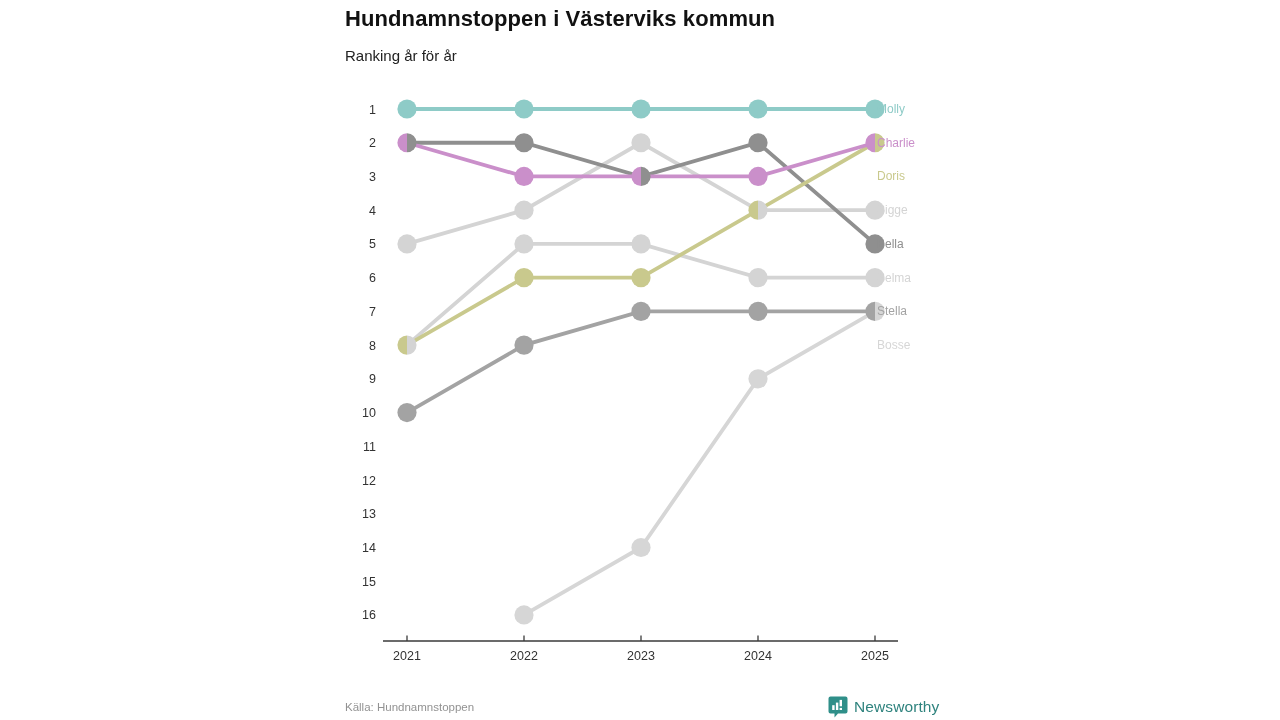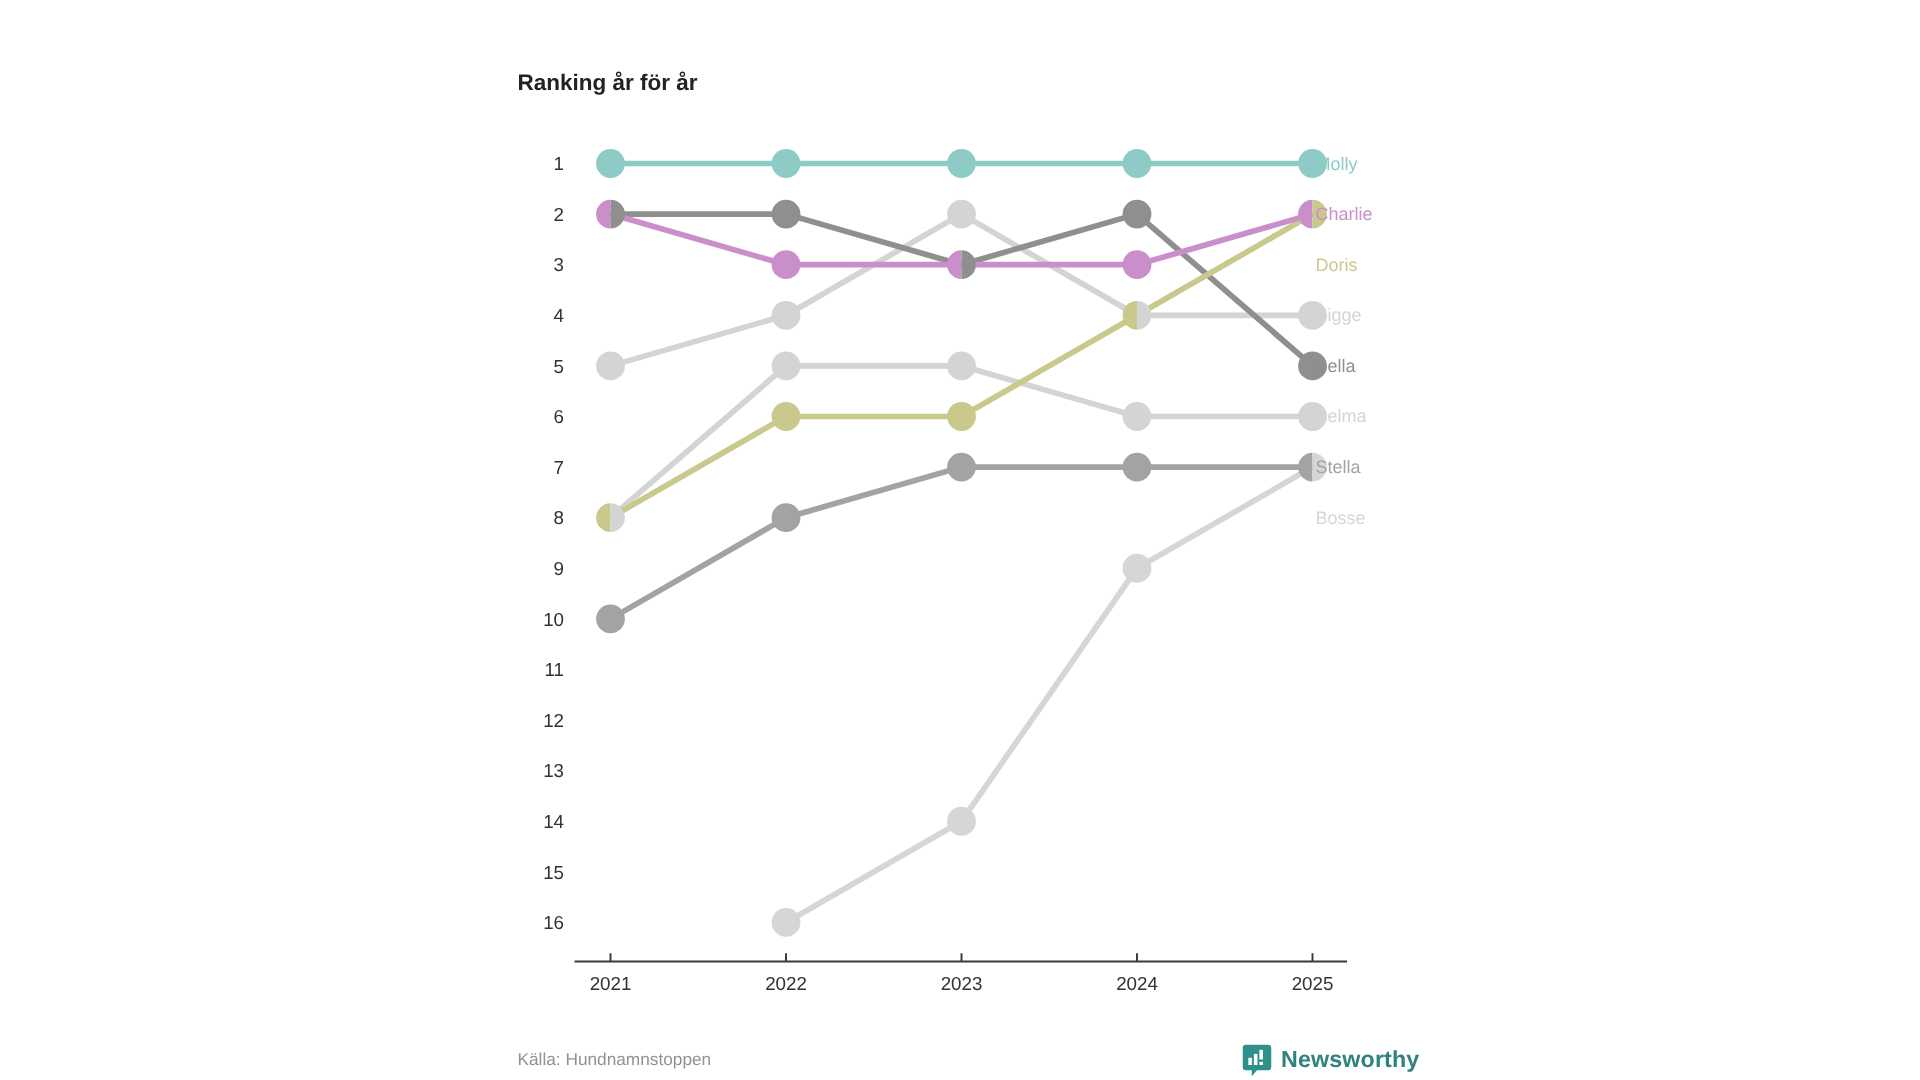--- a/index.html
+++ b/index.html
@@ -5,39 +5,40 @@
   html,body{margin:0;padding:0;background:#ffffff;}
   #canvas{
     position:relative;width:1280px;height:720px;background:#ffffff;overflow:hidden;
     font-family:"Liberation Sans", sans-serif;
   }
   .title{
     position:absolute;left:345px;top:6px;font-size:22px;font-weight:700;color:#111111;
     letter-spacing:0.1px;
   }
   .subtitle{
-    position:absolute;left:345px;top:47px;font-size:15px;font-weight:700;color:#222222;
+    position:absolute;left:345px;top:47px;font-size:15px;font-weight:400;color:#222222;
   }
   #chart-svg{position:absolute;left:0;top:0;}
   #chart-svg text.tick{font-family:"Liberation Sans",sans-serif;font-size:12.5px;fill:#333333;}
   #chart-svg text.slabel{font-family:"Liberation Sans",sans-serif;font-size:12px;}
   #chart-svg .axis{stroke:#3a3a3a;stroke-width:1.3px;}
   .source{
     position:absolute;left:345px;top:701px;font-size:11.5px;color:#929292;
   }
   .brand{
     position:absolute;left:828px;top:696px;display:flex;align-items:center;gap:6px;
   }
-  .brand-text{font-size:15.5px;font-weight:700;color:#2f837e;letter-spacing:0.1px;}
+  .brand-text{font-size:15.5px;font-weight:400;color:#2f837e;letter-spacing:0.1px;}
 </style>
 </head>
 <body>
 
 <div id="canvas">
 
+  <div class="title">Hundnamnstoppen i Västerviks kommun</div>
   <div class="subtitle">Ranking år för år</div>
 
   <svg id="chart-svg" width="1280" height="720" viewBox="0 0 1280 720">
       <text x="376" y="113.5" text-anchor="end" class="tick">1</text>
       <text x="376" y="147.23" text-anchor="end" class="tick">2</text>
       <text x="376" y="180.95999999999998" text-anchor="end" class="tick">3</text>
       <text x="376" y="214.69" text-anchor="end" class="tick">4</text>
       <text x="376" y="248.42" text-anchor="end" class="tick">5</text>
       <text x="376" y="282.15" text-anchor="end" class="tick">6</text>
       <text x="376" y="315.88" text-anchor="end" class="tick">7</text>

